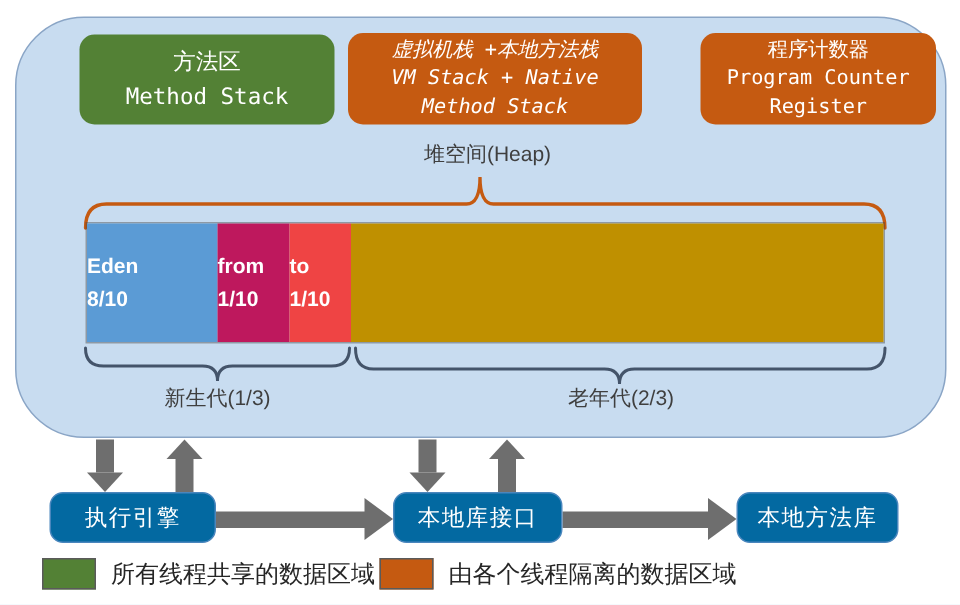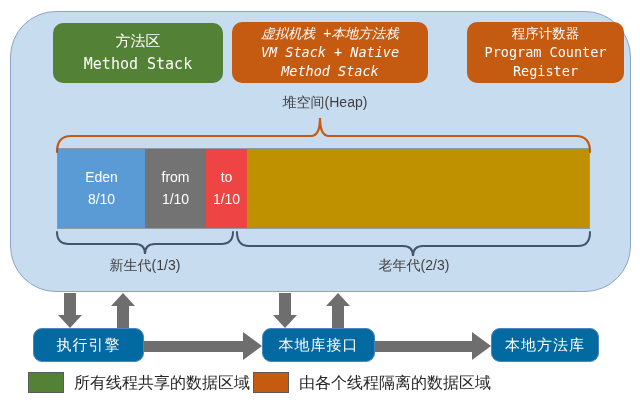--- a/index.html
+++ b/index.html
@@ -16,24 +16,24 @@
   .box-green{left:53px;top:23px;width:170px;height:60px;background:#538135;font-size:15px;line-height:1.55;}
   .box-orange1{left:232px;top:22px;width:196px;height:61px;background:#c55a11;font-size:13.5px;line-height:1.42;font-style:italic;}
   .box-orange2{left:449px;top:22px;width:157px;height:61px;background:#c55a11;font-size:13.5px;line-height:1.42;margin-left:18px;}
   
   .heap-label{position:absolute;left:245px;top:94px;width:160px;text-align:center;
               font-size:14px;color:#3f3f3f;}
   .brace-svg{position:absolute;overflow:visible;}
   
   .heapbar{position:absolute;left:57px;top:148px;width:533px;height:81px;display:flex;
            box-sizing:border-box;border:1px solid rgba(70,70,70,0.45);}
-  .seg{height:100%;display:flex;flex-direction:column;justify-content:center;text-align:center;
-       color:#ffffff;font-size:14px;line-height:1.55;box-sizing:border-box;}
+  .seg{height:100%;display:flex;flex-direction:column;justify-content:center;text-align:left;
+       color:#ffffff;font-size:14px;line-height:1.55;box-sizing:border-box;font-weight:bold;}
   .seg-eden{width:87px;background:#5b9bd5;}
-  .seg-from{width:61px;background:#737373;}
+  .seg-from{width:48px;background:#be185d;}
   .seg-to{width:41px;background:#ef4444;}
   .seg-old{flex:1;background:#bf9000;}
   .gen-label{position:absolute;top:257px;width:130px;text-align:center;font-size:14px;color:#3f3f3f;}
   .young-label{left:80px;}
   .old-label{left:349px;}
   
   .varrow{position:absolute;top:293px;width:24px;height:35px;}
   .varrow .shaft{position:absolute;left:6px;width:12px;background:#6e6e6e;}
   .varrow .head{position:absolute;left:0;width:0;height:0;
                 border-left:12px solid transparent;border-right:12px solid transparent;}

